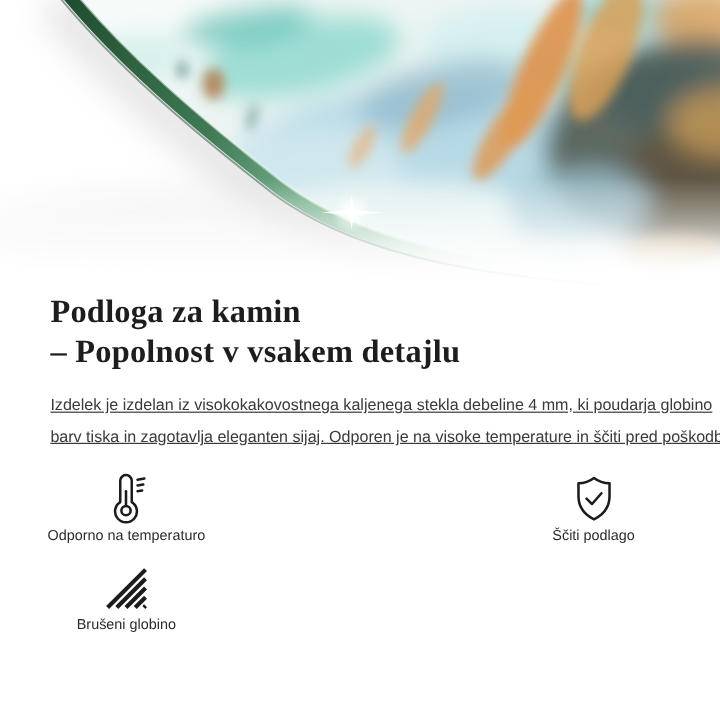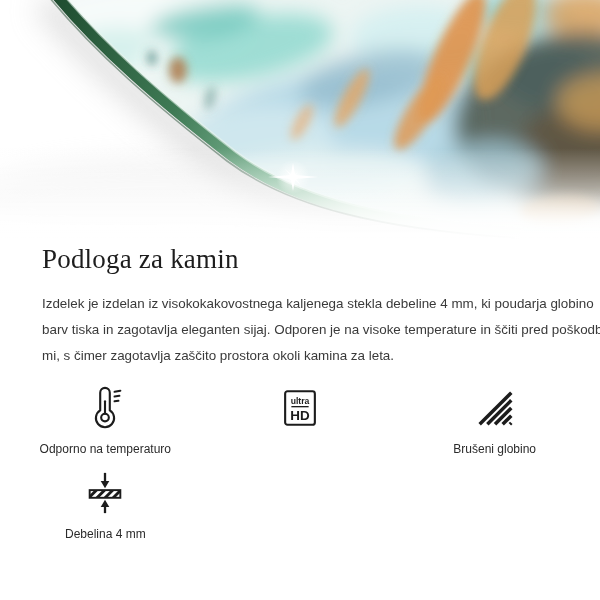--- a/index.html
+++ b/index.html
@@ -5,36 +5,36 @@
   html,body{margin:0;padding:0;}
   body{
     width:600px;height:600px;background:#ffffff;overflow:hidden;
     font-family:"Liberation Sans",sans-serif;color:#1e1e1e;
   }
   .hero{position:relative;width:600px;height:240px;background:#ffffff;}
   .hero svg{display:block;}
   .content{position:relative;}
   h1{
     margin:2px 0 0;padding:0 42px;
-    font-family:"Liberation Serif",serif;font-weight:400;
+    font-family:"Liberation Serif",serif;font-weight:700;
     font-size:27px;line-height:34px;color:#1d1d1d;letter-spacing:.2px;
   }
   h1 span{display:block;white-space:nowrap;}
   .desc{
     margin:15px 0 0;padding:0 40px 0 42px;
     font-size:13.4px;line-height:26px;color:#3a3a3a;
   }
-  .desc span{display:block;white-space:nowrap;}
+  .desc span{display:block;white-space:nowrap;text-decoration:underline;}
   .features{
     display:grid;grid-template-columns:repeat(3,1fr);
     margin-top:16px;padding:0 8px;row-gap:14px;
   }
   .feature{display:flex;flex-direction:column;align-items:center;}
   .ficon{height:46px;display:flex;align-items:flex-end;justify-content:center;}
-  .flabel{margin-top:11px;font-size:12px;color:#2b2b2b;white-space:nowrap;}
+  .flabel{font-size:12px;color:#2b2b2b;white-space:nowrap;}
   .icon-stroke{stroke:#1c1c1c;fill:none;stroke-width:2.2;stroke-linecap:round;stroke-linejoin:round;}
   .uhd-top{font-family:"Liberation Sans",sans-serif;font-weight:700;font-size:9px;fill:#1c1c1c;}
   .uhd-bottom{font-family:"Liberation Sans",sans-serif;font-weight:700;font-size:14px;fill:#1c1c1c;}
 </style>
 </head>
 <body>
 
 <div class="hero">
   <svg width="600" height="240" viewBox="0 0 600 240">
     <defs>
@@ -121,85 +121,68 @@
       <circle r="17" fill="url(#glowGrad)"></circle>
       <path d="M0,-14 L2.1,-2.1 L25,0 L2.1,2.1 L0,14 L-2.1,2.1 L-25,0 L-2.1,-2.1 Z" fill="#ffffff"></path>
       <path d="M0,-14 L2.1,-2.1 L25,0 L2.1,2.1 L0,14 L-2.1,2.1 L-25,0 L-2.1,-2.1 Z" fill="#ffffff" opacity="0.85" transform="rotate(45) scale(0.45)"></path>
     </g>
   </svg>
 </div>
 
 <div class="content">
   <h1>
     <span>Podloga za kamin</span>
+    <span>– Popolnost v vsakem detajlu</span>
   </h1>
 
   <p class="desc">
     <span>Izdelek je izdelan iz visokokakovostnega kaljenega stekla debeline 4 mm, ki poudarja globino</span>
     <span>barv tiska in zagotavlja eleganten sijaj. Odporen je na visoke temperature in ščiti pred poškodba-</span>
-    <span>mi, s čimer zagotavlja zaščito prostora okoli kamina za leta.</span>
   </p>
 
   <div class="features">
 
     <div class="feature">
       <div class="ficon">
         <svg width="46" height="46" viewBox="0 0 48 48">
           <path class="icon-stroke" d="M19,8 a5,5 0 0 1 10,0 v18.5 a9.5,9.5 0 1 1 -10,0 Z"></path>
           <line class="icon-stroke" x1="24" y1="17" x2="24" y2="30"></line>
           <circle class="icon-stroke" cx="24" cy="34" r="4"></circle>
           <line class="icon-stroke" x1="34" y1="7" x2="40" y2="6"></line>
           <line class="icon-stroke" x1="34" y1="12" x2="39" y2="11.3"></line>
           <line class="icon-stroke" x1="34" y1="17" x2="38" y2="16.5"></line>
         </svg>
       </div>
       <div class="flabel">Odporno na temperaturo</div>
     </div>
 
     <div class="feature">
+    </div>
+
+    <div class="feature">
       <div class="ficon">
         <svg width="46" height="46" viewBox="0 0 48 48">
-          <rect class="icon-stroke" x="8.5" y="6.5" width="31" height="35" rx="2.5" stroke-width="2.6"></rect>
-          <text class="uhd-top" x="24" y="20" text-anchor="middle">ultra</text>
-          <line x1="15" y1="22.6" x2="33" y2="22.6" stroke="#1c1c1c" stroke-width="1.4"></line>
-          <text class="uhd-bottom" x="24" y="36" text-anchor="middle">HD</text>
+          <path class="icon-stroke" d="M24,5.5 C28,8.5 32.8,10 37.5,10.2 V21.5 C37.5,30.5 32,37.5 24,41.5 C16,37.5 10.5,30.5 10.5,21.5 V10.2 C15.2,10 20,8.5 24,5.5 Z"></path>
+          <path class="icon-stroke" d="M17.5,23.5 L22.3,28.2 L30.5,18.8" stroke-width="2.6"></path>
         </svg>
       </div>
+      <div class="flabel">Ščiti podlago</div>
     </div>
-
 
 
     <div class="feature">
       <div class="ficon">
         <svg width="46" height="46" viewBox="0 0 48 48">
           <g stroke="#1c1c1c" stroke-width="3.6" fill="none">
             <line x1="8" y1="41" x2="41" y2="8"></line>
             <line x1="16" y1="41" x2="41" y2="16"></line>
             <line x1="24" y1="41" x2="41" y2="24"></line>
             <line x1="32" y1="41" x2="41" y2="32"></line>
             <line x1="39.5" y1="41" x2="41" y2="39.5"></line>
           </g>
         </svg>
       </div>
       <div class="flabel">Brušeni globino</div>
     </div>
 
-    <div class="feature">
-      <div class="ficon">
-        <svg width="46" height="46" viewBox="0 0 48 48">
-          <defs>
-            <pattern id="hatch" width="6" height="6" patternUnits="userSpaceOnUse" patternTransform="rotate(45)">
-              <rect width="6" height="6" fill="#ffffff"></rect>
-              <rect width="3" height="6" fill="#1c1c1c"></rect>
-            </pattern>
-          </defs>
-          <rect x="8" y="21" width="32" height="8" fill="url(#hatch)" stroke="#1c1c1c" stroke-width="2"></rect>
-          <line x1="24" y1="3" x2="24" y2="12" stroke="#1c1c1c" stroke-width="2.4"></line>
-          <path d="M24,19 L19.5,11.5 H28.5 Z" fill="#1c1c1c"></path>
-          <line x1="24" y1="45" x2="24" y2="38" stroke="#1c1c1c" stroke-width="2.4"></line>
-          <path d="M24,31 L19.5,38.5 H28.5 Z" fill="#1c1c1c"></path>
-        </svg>
-      </div>
-      <div class="flabel">Debelina 4 mm</div>
-    </div>
 
   </div>
 </div>
 
 </body></html>

